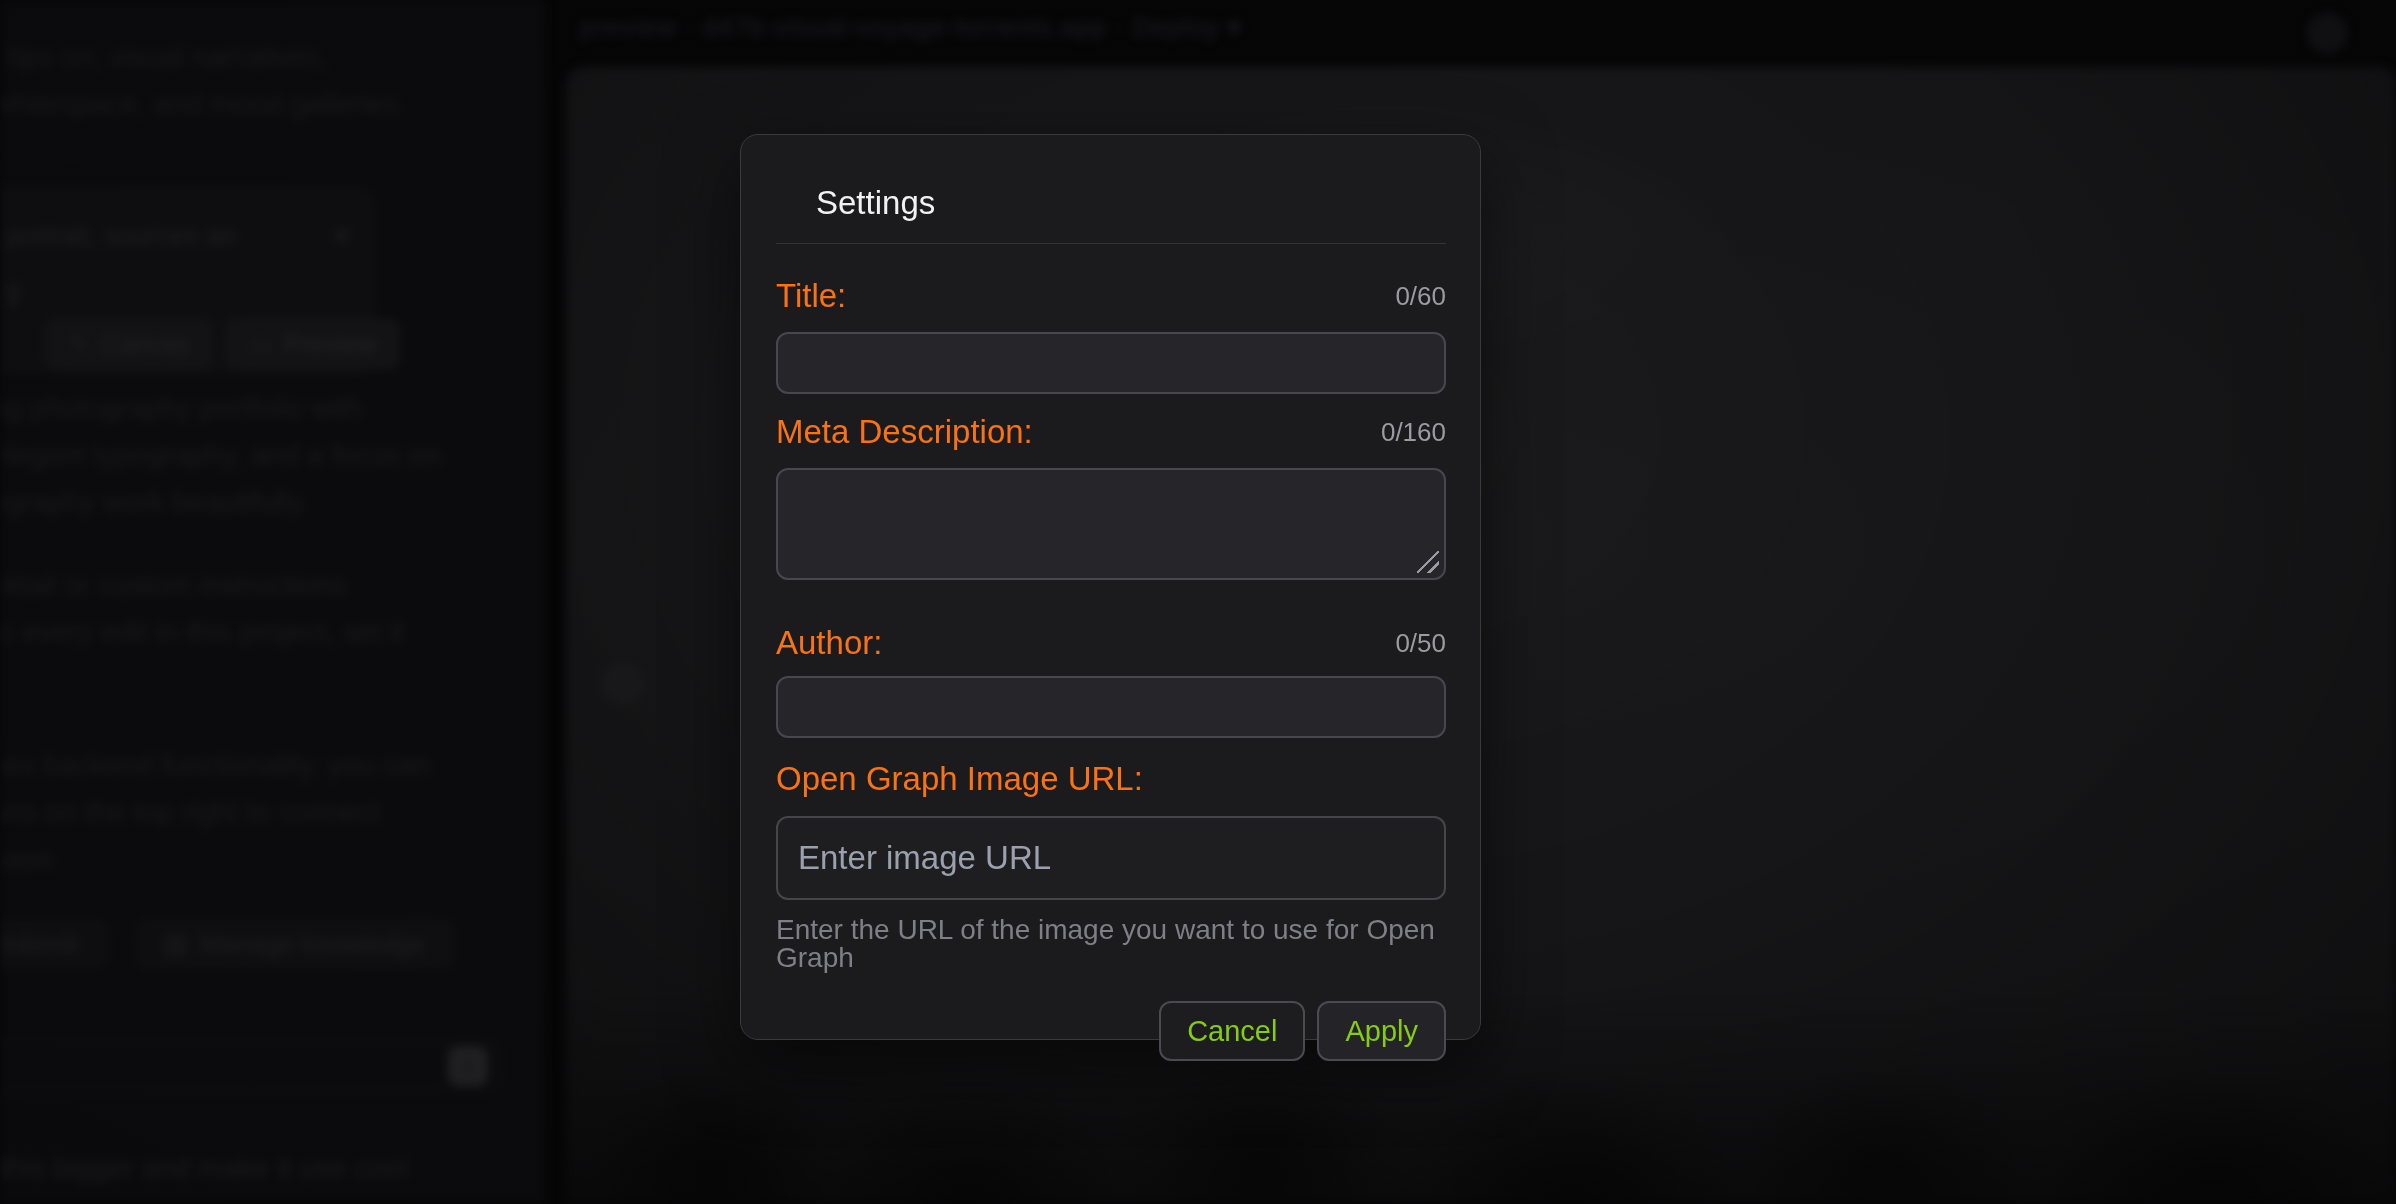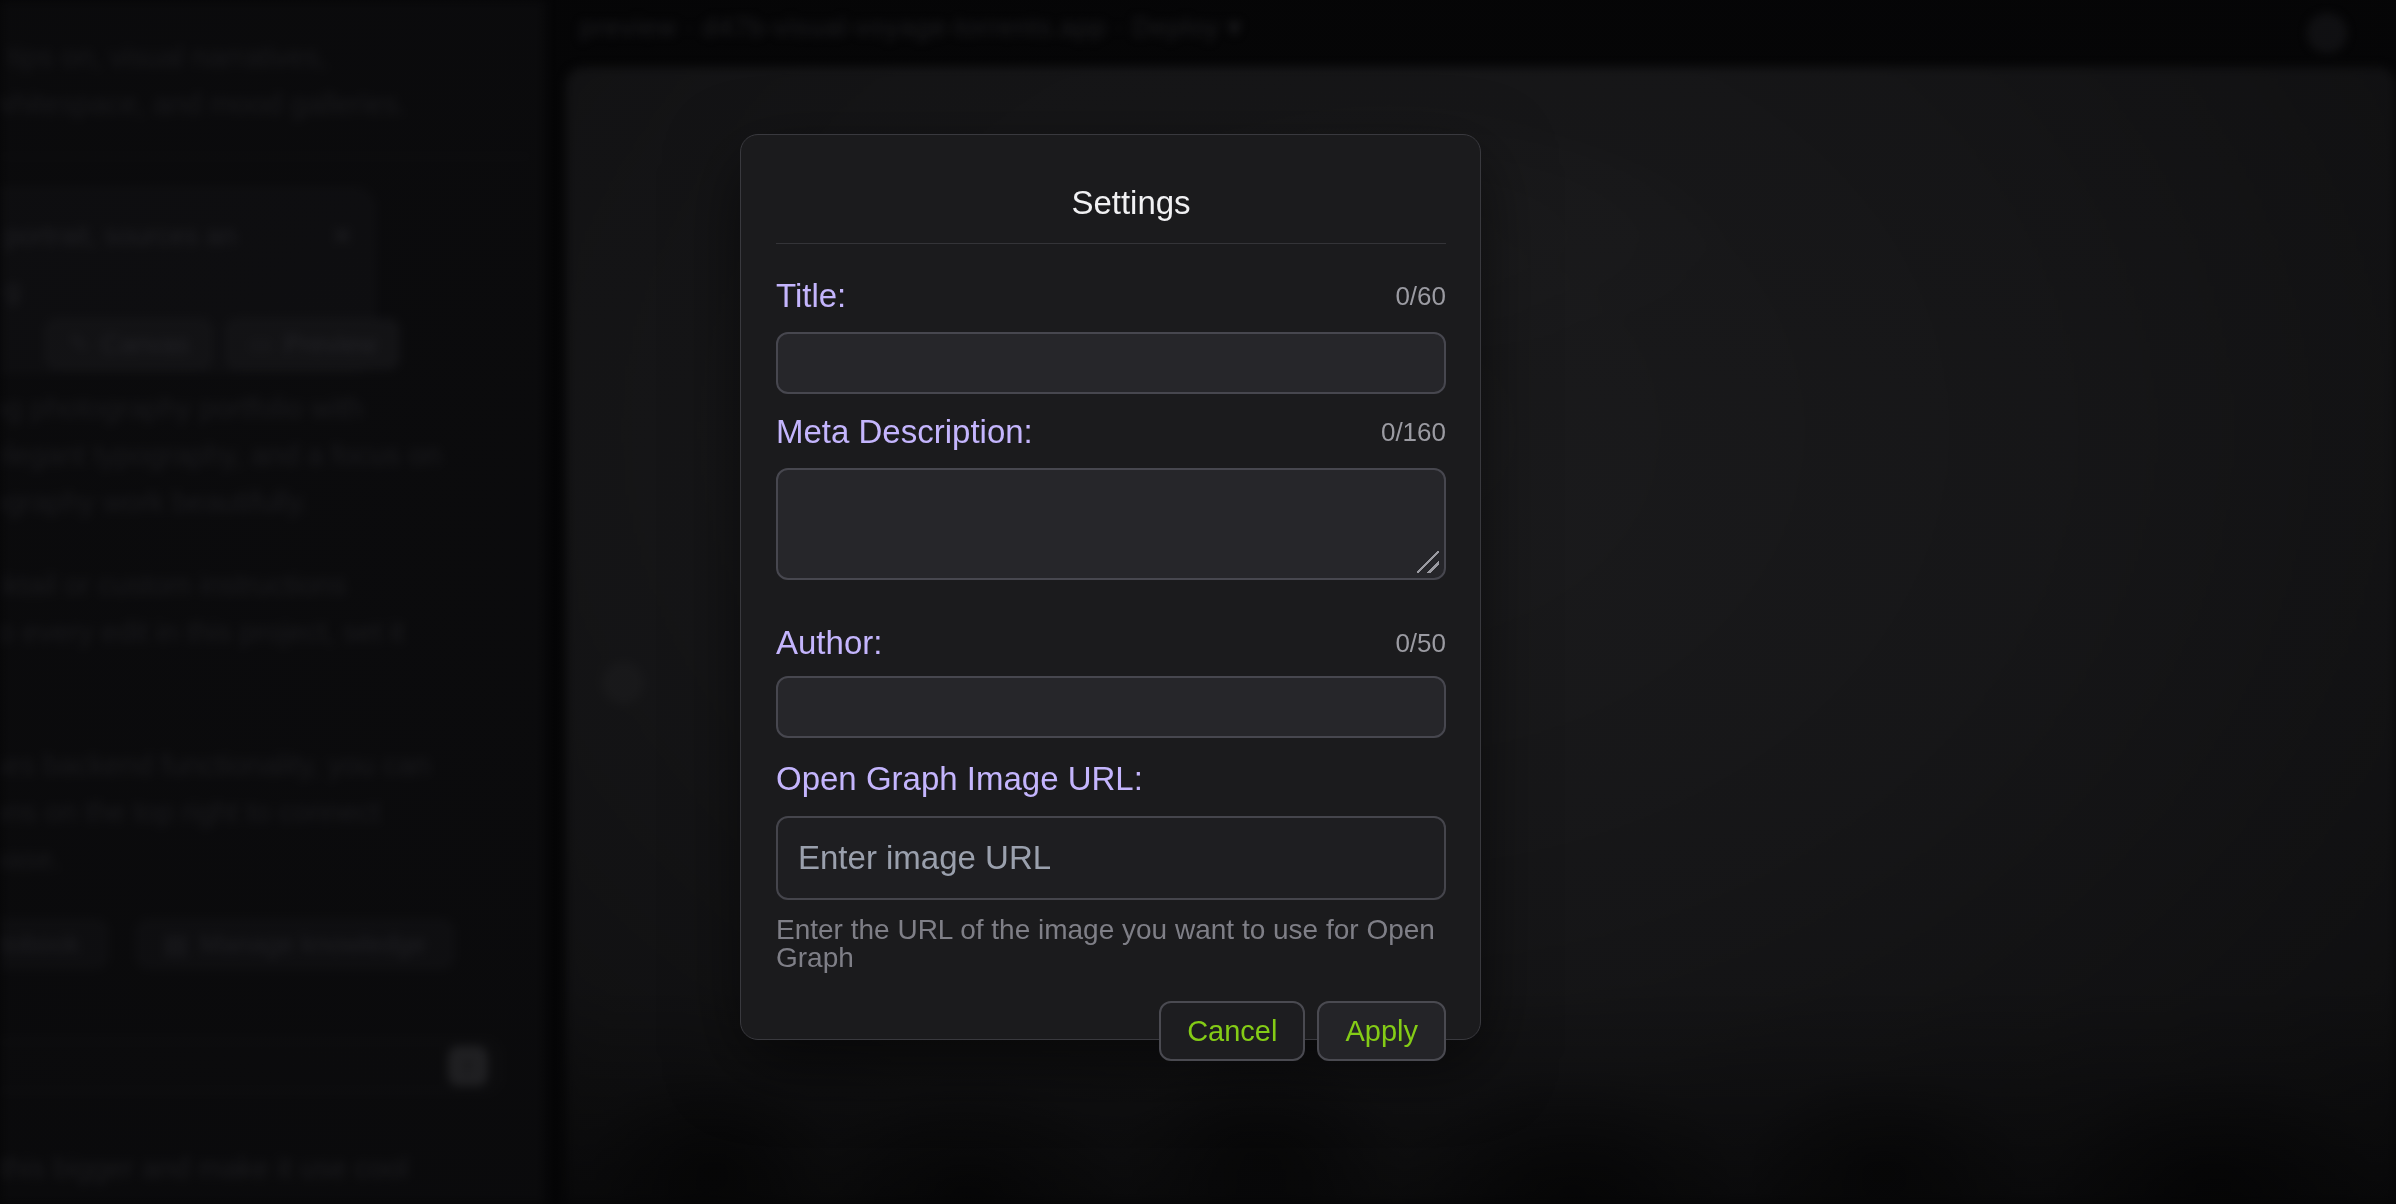--- a/index.html
+++ b/index.html
@@ -99,28 +99,28 @@
 
   
   .modal {
     position: absolute; left: 740px; top: 134px; width: 741px; height: 906px;
     background: #1b1b1d; border: 1px solid #39393e; border-radius: 18px;
     box-shadow: 0 24px 70px rgba(0,0,0,0.55);
     padding: 0 34px 0 35px;
     color: #ececee;
   }
   .modal-title {
-    margin: 48px 0 0 40px; font-size: 33px; line-height: 40px; color: #f1f1f3; text-align: center;
+    margin: 48px 0 0 40px; font-size: 33px; line-height: 40px; color: #f1f1f3;
   }
   .modal-divider { height: 1px; background: #343438; margin-top: 20px; }
   .field-row {
     display: flex; justify-content: space-between; align-items: center;
     line-height: 40px;
   }
-  .field-label { font-size: 33px; color: #c4b5fd; }
+  .field-label { font-size: 33px; color: #f97316; }
   .field-counter { font-size: 26px; color: #9b9ba2; }
   .row-1 { margin-top: 32px; }
   .row-2 { margin-top: 18px; }
   .row-3 { margin-top: 43px; }
   .row-4 { margin-top: 21px; }
   .text-input {
     width: 100%; height: 62px; margin-top: 16px;
     background: #26262a; border: 2px solid #47474f; border-radius: 12px;
     color: #ececee; font-size: 33px; padding: 0 20px;
     font-family: "Liberation Sans", sans-serif;

